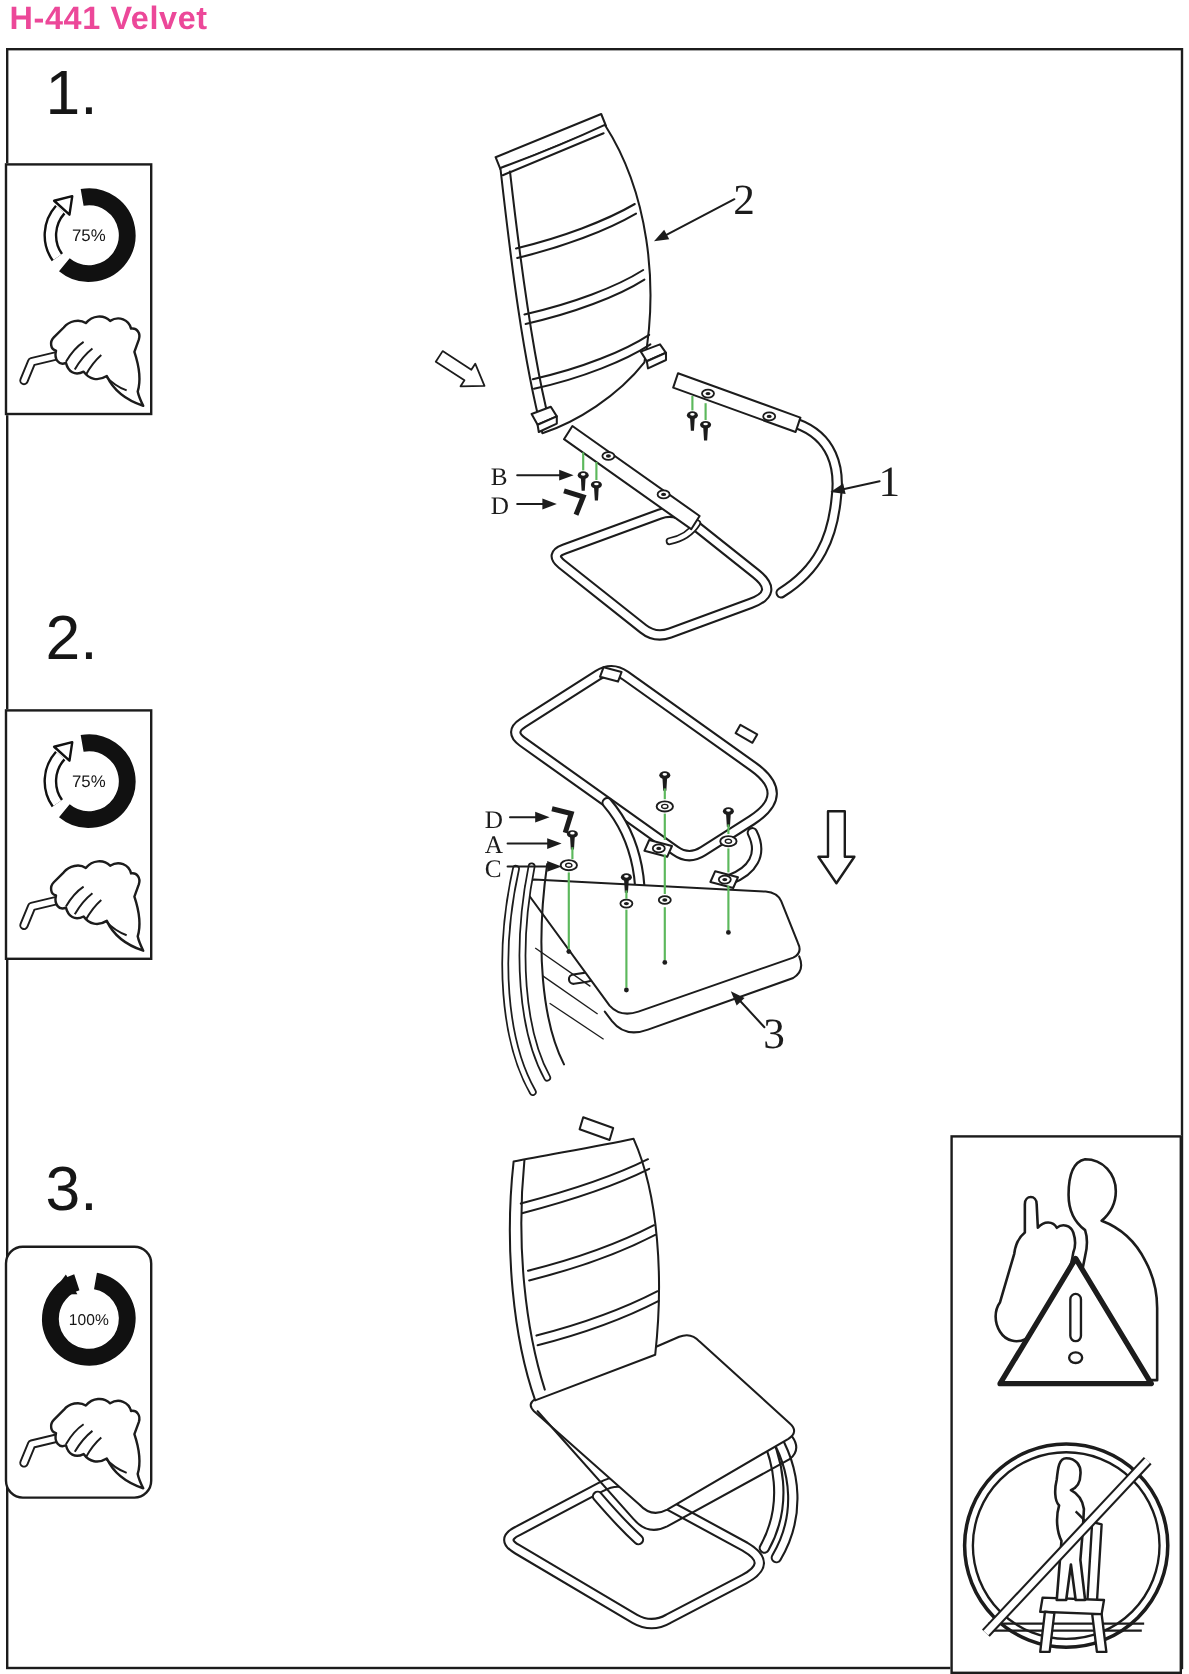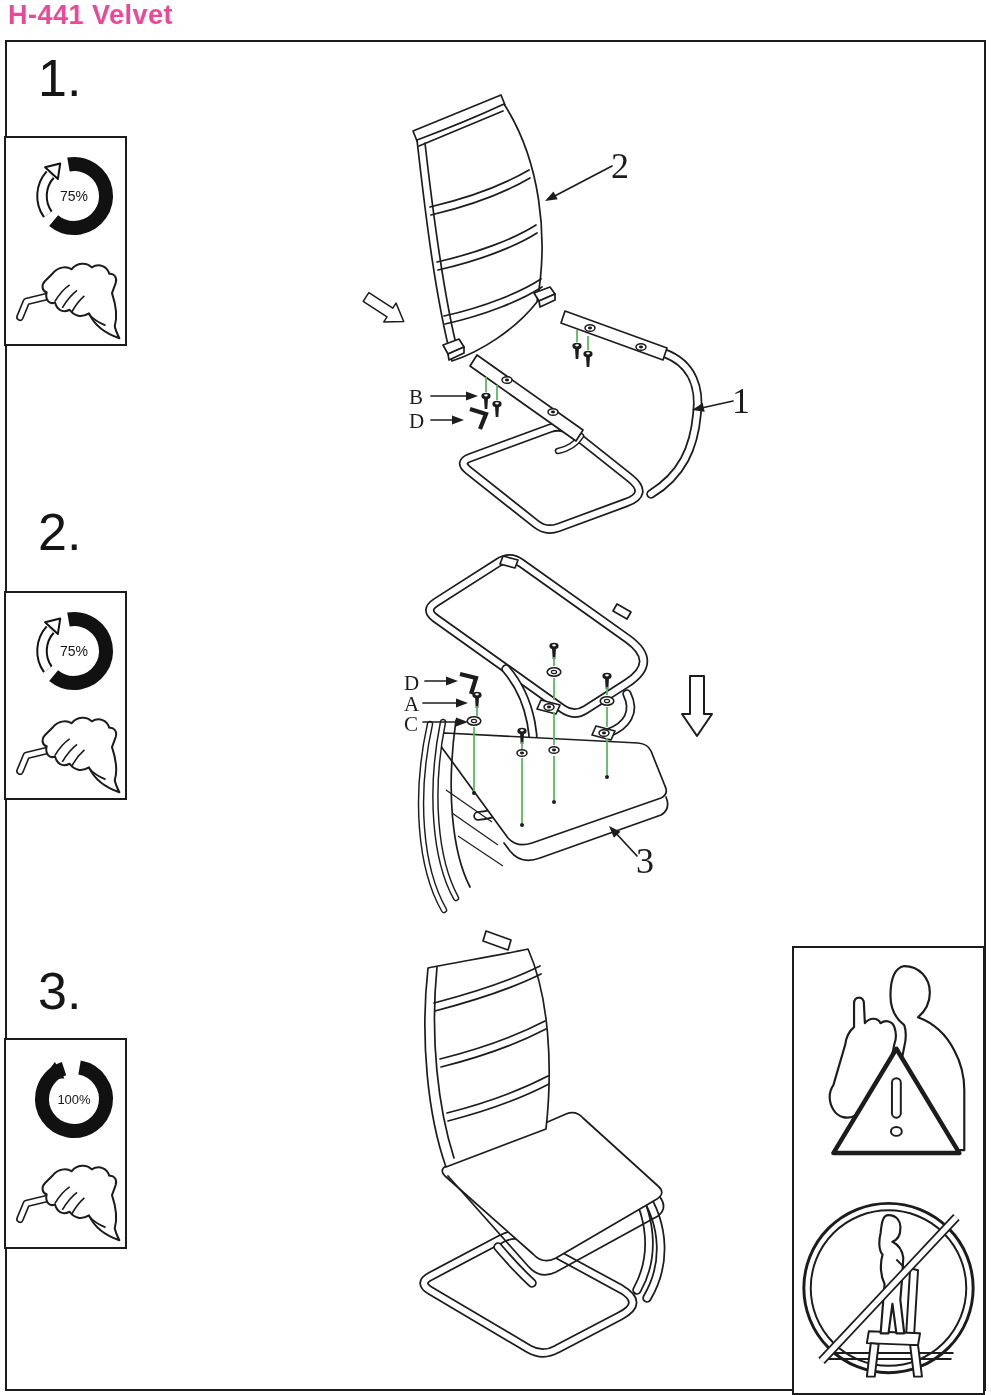--- a/index.html
+++ b/index.html
@@ -7,21 +7,21 @@
         font-family:"Liberation Sans",sans-serif;color:#1c1c1c;overflow:hidden;}
   .sheet{position:absolute;left:5px;top:40px;width:981px;height:1351px;
          border:2px solid #1c1c1c;box-sizing:border-box;background:#fff;}
   .title{position:absolute;left:8px;top:0px;margin:0;font-size:27px;font-weight:bold;
          letter-spacing:0.5px;color:#ec4899;}
   .stepnum{position:absolute;font-size:52px;font-weight:400;color:#161616;}
   .sn1{left:38px;top:48px;} .sn2{left:38px;top:502px;} .sn3{left:38px;top:961px;}
   .iconbox{position:absolute;left:4px;width:123px;border:2px solid #1c1c1c;background:#fff;
            box-sizing:border-box;display:flex;flex-direction:column;align-items:flex-end;
            justify-content:space-evenly;}
-  .ib1{top:136px;height:210px;} .ib2{top:591px;height:209px;} .ib3{top:1038px;height:211px;}
+  .ib1{top:136px;height:210px;} .ib2{top:591px;height:209px;} .ib3{top:1038px;height:211px;border-radius:15px;}
   .warnbox{position:absolute;left:792px;top:946px;width:193px;height:449px;
            border:2px solid #1c1c1c;box-sizing:border-box;background:#fff;
            display:flex;flex-direction:column;align-items:center;justify-content:space-between;}
   .art{position:absolute;left:0;top:0;width:991px;height:1395px;}
   
   .ln{stroke:#1c1c1c;stroke-width:1.7;fill:none;stroke-linecap:round;}
   .thin{stroke:#1c1c1c;stroke-width:1.1;fill:none;}
   .fw{fill:#ffffff;stroke:#1c1c1c;stroke-width:1.7;stroke-linejoin:round;}
   .tb{stroke:#1c1c1c;stroke-width:9.5;fill:none;stroke-linecap:round;stroke-linejoin:round;}
   .tw{stroke:#ffffff;stroke-width:6;fill:none;stroke-linecap:round;stroke-linejoin:round;}

